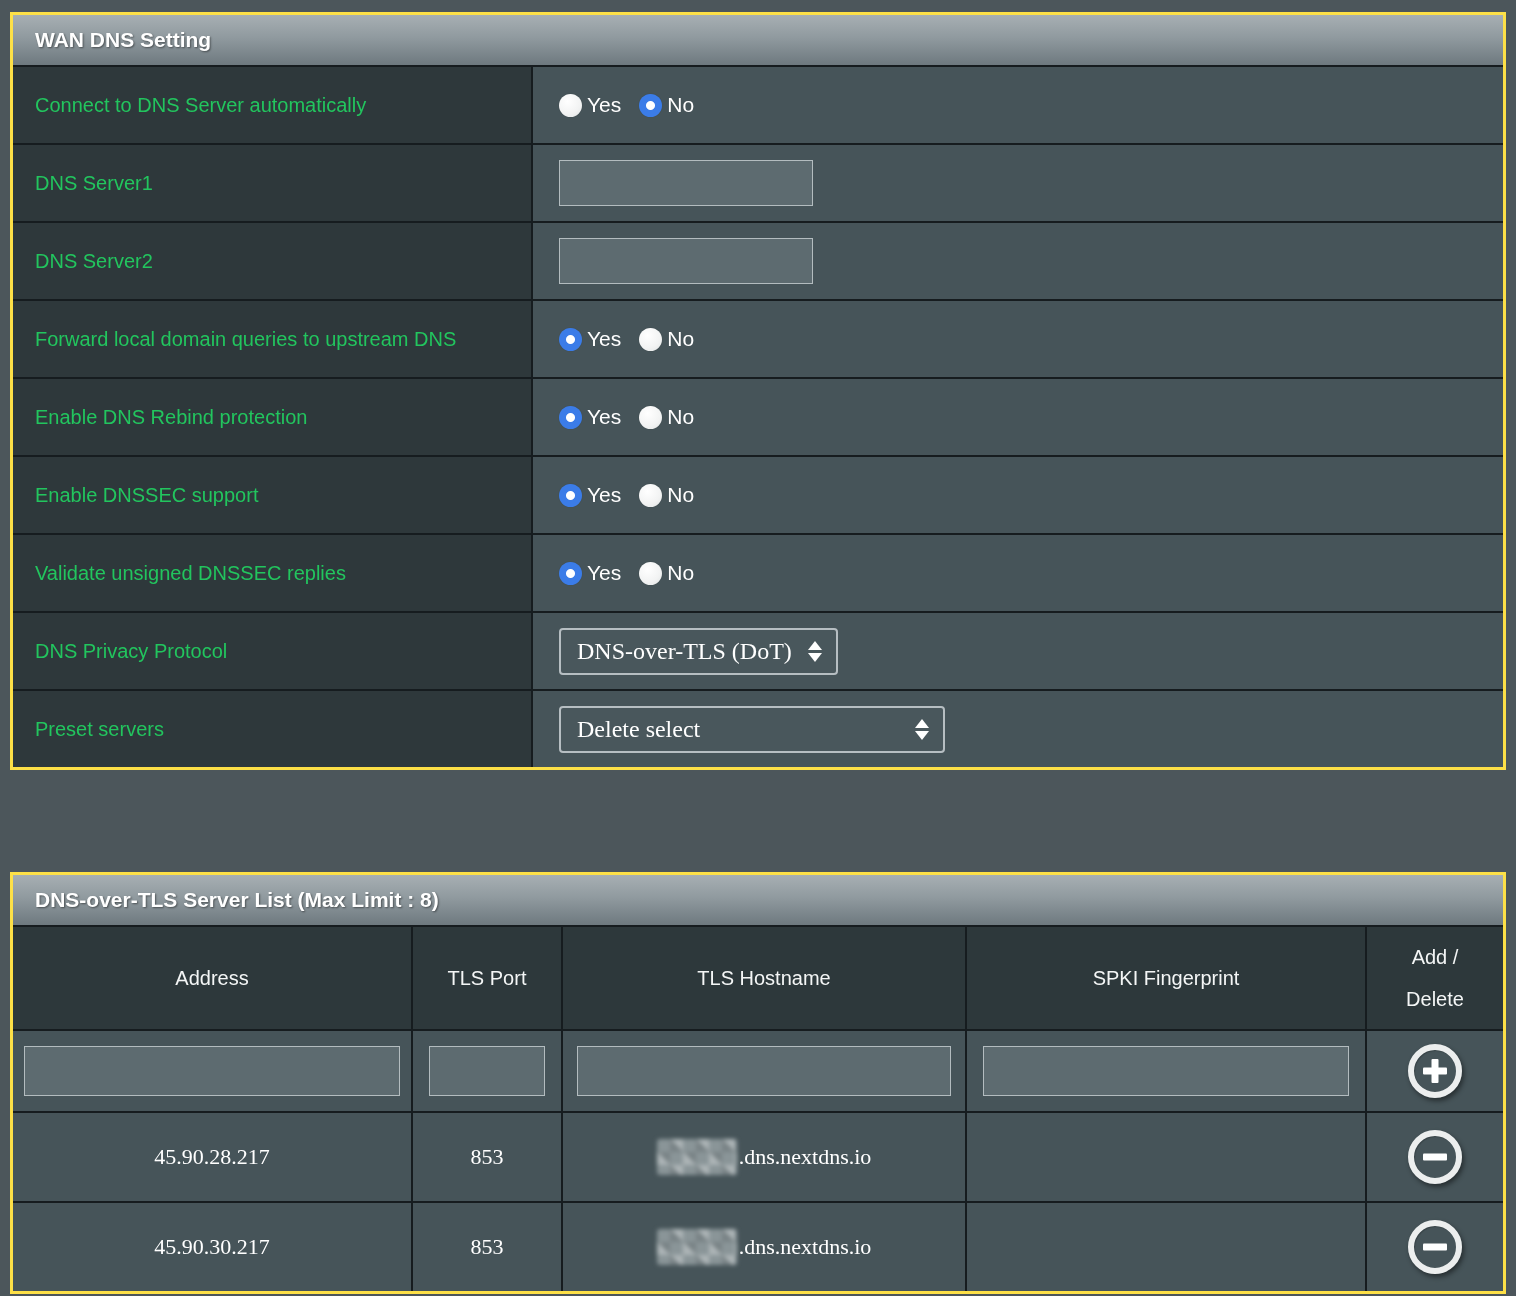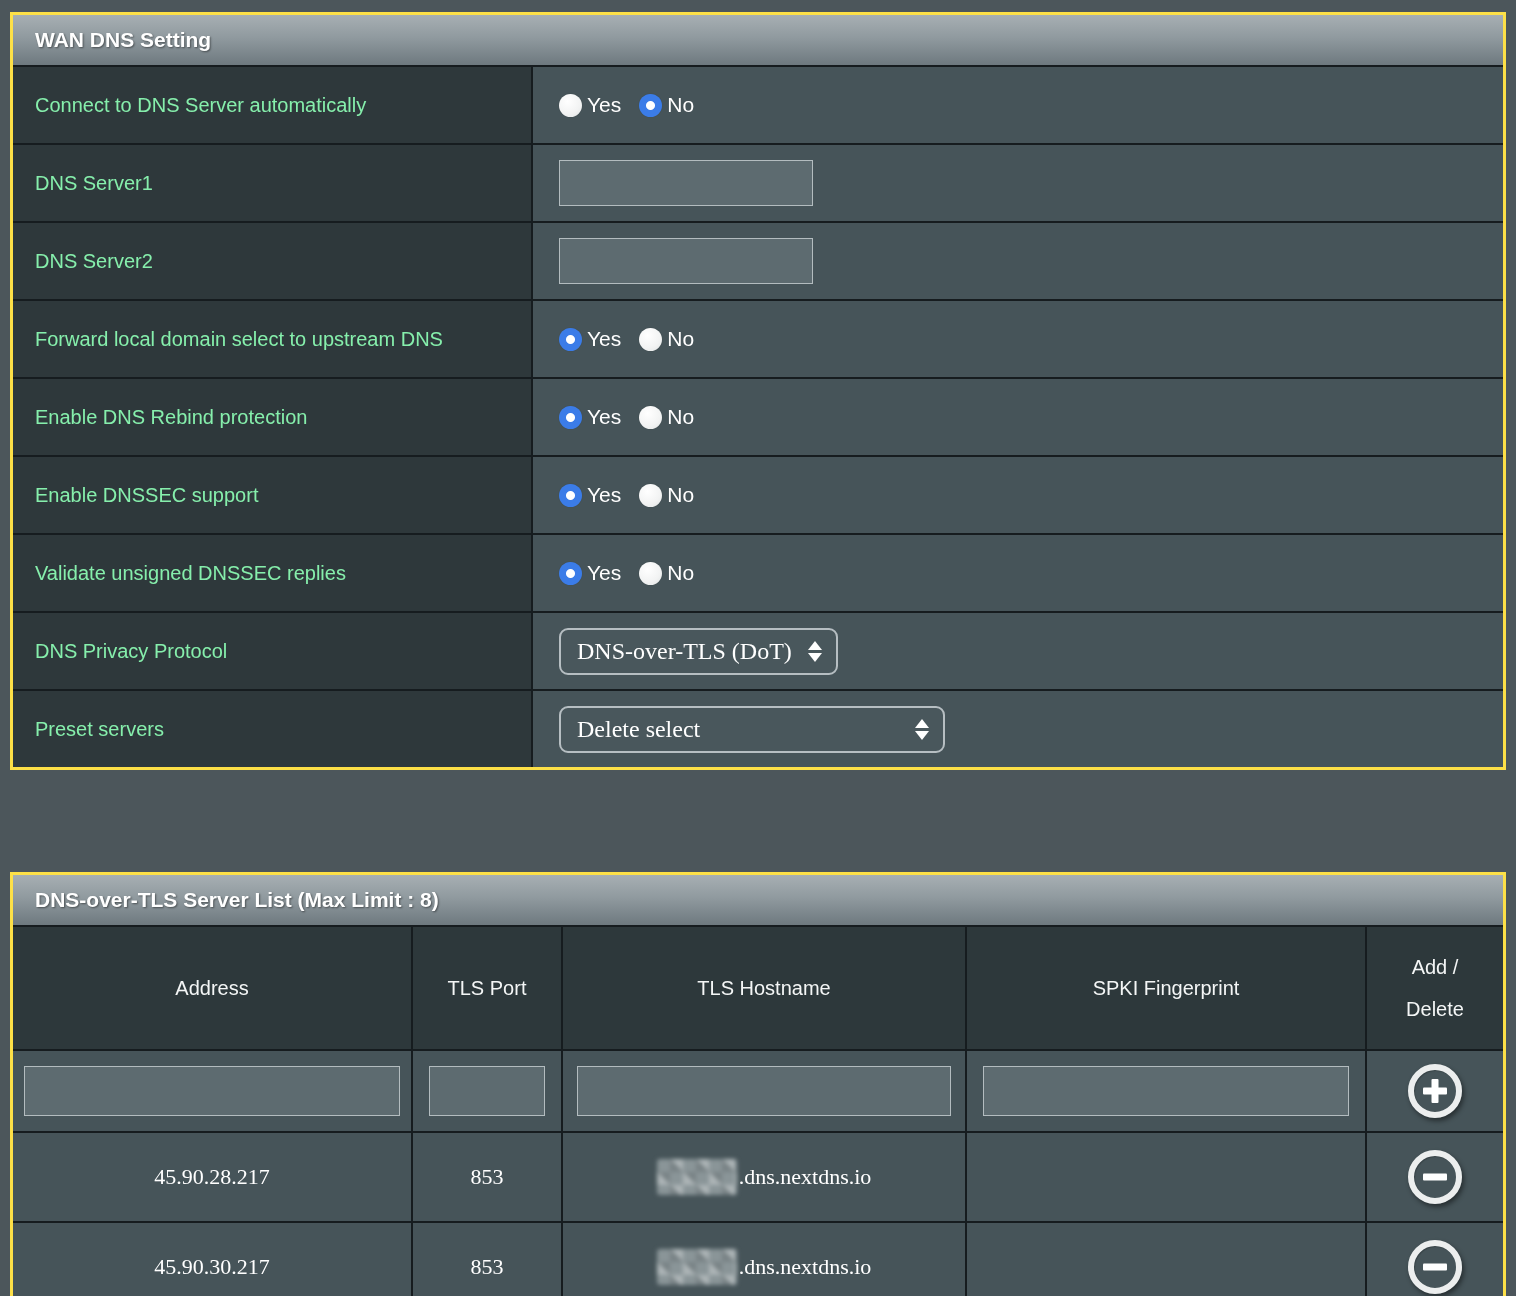--- a/index.html
+++ b/index.html
@@ -40,21 +40,21 @@
   .srow:last-child { border-bottom: none; }
   .s-label {
     width: 520px;
     min-height: 76px;
     background: #2e383b;
     border-right: 2px solid #161c1f;
     display: flex;
     align-items: center;
     padding: 10px 26px 10px 22px;
     font-size: 20px;
-    color: #86efac;
+    color: #22c55e;
     line-height: 1.45;
   }
   .s-value {
     flex: 1;
     background: #465459;
     display: flex;
     align-items: center;
     padding-left: 26px;
   }
 
@@ -85,21 +85,21 @@
     font-family: "Liberation Serif", serif;
     padding: 0 8px;
     outline: none;
   }
   .txt.dns { width: 254px; }
 
   
   .select {
     height: 47px;
     border: 2px solid #b6bec2;
-    border-radius: 9px;
+    border-radius: 4px;
     background: #49575c;
     display: flex;
     align-items: center;
     padding: 0 14px 0 16px;
     font-family: "Liberation Serif", serif;
     font-size: 24px;
     color: #ffffff;
     cursor: default;
   }
   .select .spinner { display: flex; flex-direction: column; align-items: center; margin-left: 16px; }
@@ -126,21 +126,21 @@
     justify-content: center;
     text-align: center;
   }
   .g-cell:last-child { border-right: none; }
   .c1 { width: 400px; }
   .c2 { width: 150px; }
   .c3 { width: 404px; }
   .c4 { width: 400px; }
   .c5 { flex: 1; }
 
-  .hdr-row .g-cell { background: #2d383b; height: 122px; font-size: 20px; color: #f4f6f6; }
+  .hdr-row .g-cell { background: #2d383b; height: 102px; font-size: 20px; color: #f4f6f6; }
   .hdr-row .wrapcap { width: 80px; line-height: 2.1; }
 
   .entry-row .g-cell { background: #465459; height: 80px; }
   .data-row  .g-cell { background: #465459; height: 88px; font-family: "Liberation Serif", serif; font-size: 22px; color: #ffffff; }
 
   .txt.t-addr { width: 376px; height: 50px; }
   .txt.t-port { width: 116px; height: 50px; }
   .txt.t-host { width: 374px; height: 50px; }
   .txt.t-spki { width: 366px; height: 50px; }
 
@@ -208,21 +208,21 @@
   </div>
 
   <div class="srow">
     <div class="s-label">DNS Server2</div>
     <div class="s-value">
       <input class="txt dns" type="text" value="" style="">
     </div>
   </div>
 
   <div class="srow">
-    <div class="s-label">Forward local domain select to upstream DNS</div>
+    <div class="s-label">Forward local domain queries to upstream DNS</div>
     <div class="s-value">
       <div class="radio-group">
         <span class="radio checked"></span>
         <span class="radio-label">Yes</span>
         <span class="radio"></span>
         <span class="radio-label">No</span>
       </div>
     </div>
   </div>
 

